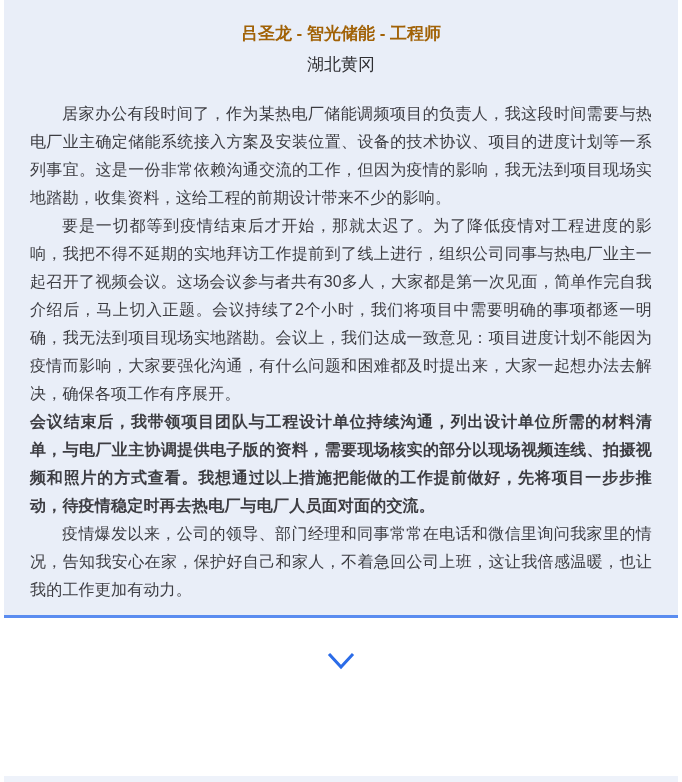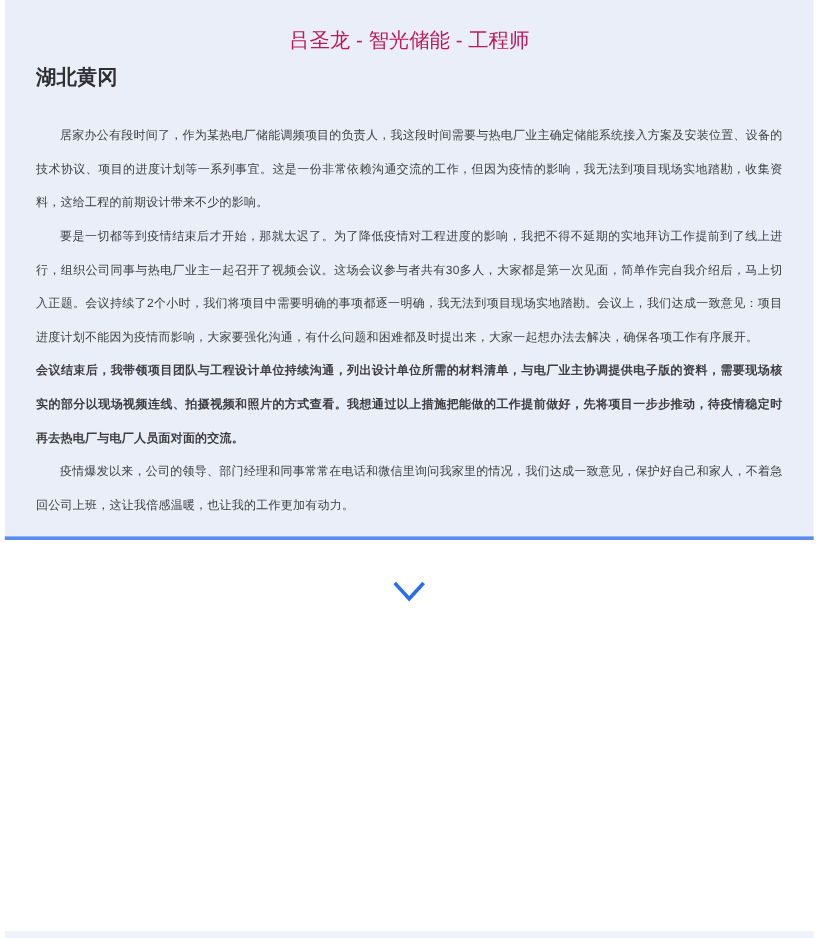--- a/index.html
+++ b/index.html
@@ -18,34 +18,35 @@
   .card {
     margin: 0 4px;
     background: #e9eef8;
     border-bottom: 3px solid #5a8cf0;
     padding: 24px 26px 11px 26px;
   }
   .card-title {
     margin: 0 0 11px 0;
     font-size: 17px;
     line-height: 20px;
-    font-weight: normal;
-    color: #be185d;
+    font-weight: bold;
+    color: #a16207;
     text-align: center;
   }
   .card-subtitle {
     margin: 0 0 25px 0;
     font-size: 17px;
     line-height: 20px;
-    font-weight: bold;
+    font-weight: normal;
     color: #2f2f33;
+    text-align: center;
   }
   .para {
     margin: 0;
-    font-size: 10px;
+    font-size: 16px;
     line-height: 28px;
     color: #3d3d42;
     text-align: justify;
     text-indent: 2em;
     letter-spacing: 0.2px;
   }
   .para.no-indent { text-indent: 0; font-weight: bold; }
   .footer {
     height: 73px;
     display: flex;
@@ -72,21 +73,21 @@
 <div class="page">
 
   <section class="card">
     <h1 class="card-title">吕圣龙 - 智光储能 - 工程师</h1>
     <h2 class="card-subtitle">湖北黄冈</h2>
 
     <div class="content">
       <p class="para">居家办公有段时间了，作为某热电厂储能调频项目的负责人，我这段时间需要与热电厂业主确定储能系统接入方案及安装位置、设备的技术协议、项目的进度计划等一系列事宜。这是一份非常依赖沟通交流的工作，但因为疫情的影响，我无法到项目现场实地踏勘，收集资料，这给工程的前期设计带来不少的影响。</p>
       <p class="para">要是一切都等到疫情结束后才开始，那就太迟了。为了降低疫情对工程进度的影响，我把不得不延期的实地拜访工作提前到了线上进行，组织公司同事与热电厂业主一起召开了视频会议。这场会议参与者共有30多人，大家都是第一次见面，简单作完自我介绍后，马上切入正题。会议持续了2个小时，我们将项目中需要明确的事项都逐一明确，我无法到项目现场实地踏勘。会议上，我们达成一致意见：项目进度计划不能因为疫情而影响，大家要强化沟通，有什么问题和困难都及时提出来，大家一起想办法去解决，确保各项工作有序展开。</p>
       <p class="para no-indent">会议结束后，我带领项目团队与工程设计单位持续沟通，列出设计单位所需的材料清单，与电厂业主协调提供电子版的资料，需要现场核实的部分以现场视频连线、拍摄视频和照片的方式查看。我想通过以上措施把能做的工作提前做好，先将项目一步步推动，待疫情稳定时再去热电厂与电厂人员面对面的交流。</p>
-      <p class="para">疫情爆发以来，公司的领导、部门经理和同事常常在电话和微信里询问我家里的情况，我们达成一致意见，保护好自己和家人，不着急回公司上班，这让我倍感温暖，也让我的工作更加有动力。</p>
+      <p class="para">疫情爆发以来，公司的领导、部门经理和同事常常在电话和微信里询问我家里的情况，告知我安心在家，保护好自己和家人，不着急回公司上班，这让我倍感温暖，也让我的工作更加有动力。</p>
     </div>
   </section>
 
   <div class="footer">
     <span class="chevron">
       <svg width="30" height="20" viewBox="0 0 30 20" aria-hidden="true">
         <polyline points="4,3 15,15 26,3" fill="none" stroke-width="3" stroke-linecap="square" stroke-linejoin="miter" stroke="#2b6ce8"></polyline>
       </svg>
     </span>
   </div>

